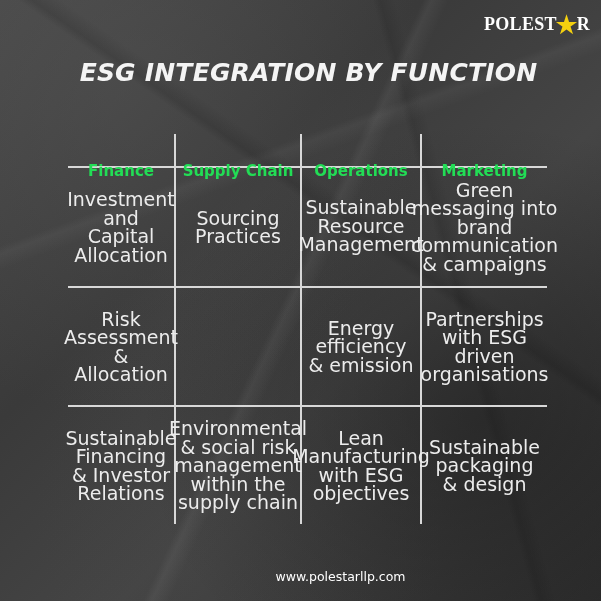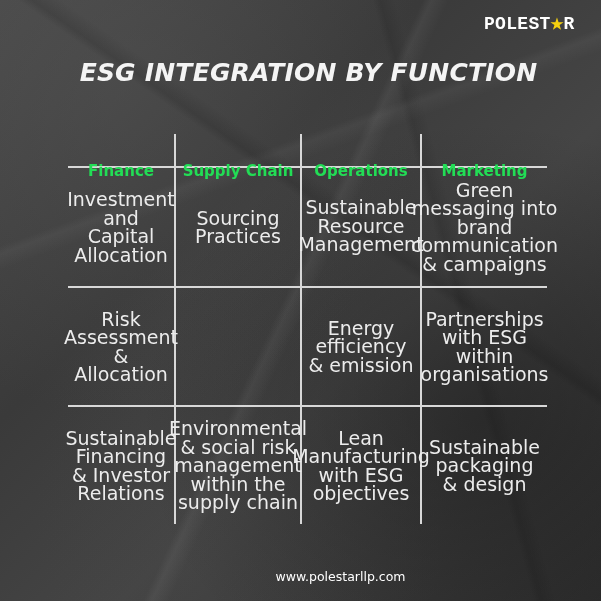--- a/index.html
+++ b/index.html
@@ -16,21 +16,21 @@
     position: absolute; inset: 0;
     background:
       linear-gradient(115deg, transparent 48%, rgba(255,255,255,0.05) 49%, transparent 51%),
       linear-gradient(35deg, transparent 60%, rgba(0,0,0,0.12) 61%, transparent 63%),
       linear-gradient(160deg, transparent 30%, rgba(255,255,255,0.04) 31%, transparent 33%),
       linear-gradient(75deg, transparent 70%, rgba(0,0,0,0.1) 71%, transparent 73%);
     pointer-events: none;
   }
   .logo {
     position: absolute; left: 484px; top: 14px;
-    font-family: Liberation Mono, monospace; font-weight: bold;
+    font-family: Liberation Serif, serif; font-weight: bold;
     font-size: 18px; color: #ffffff; letter-spacing: 0.3px;
     display: flex; align-items: center;
   }
   .logo .star { color: #f5d10f; font-size: 24px; line-height: 18px; margin: 0 -1px; }
   .title {
     position: absolute; left: 8px; width: 601px; top: 58px;
     text-align: center; color: #f4f4f4; font-weight: bold;
     font-size: 25px; letter-spacing: 0.2px; font-style: italic;
   }
   .grid { position: absolute; left: 68px; top: 134px; width: 479px; height: 390px; }
@@ -74,21 +74,21 @@
   <div class="cell hdr" style="left:354px;width:125px;top:0;height:32px">Marketing</div>
   <div class="cell hdr" style="left:234px;width:118px;top:0;height:32px">Operations</div>
 
   <div class="cell" style="left:0;width:106px;top:34px;height:118px">Investment and Capital Allocation</div>
   <div class="cell" style="left:112px;width:116px;top:34px;height:118px">Sourcing Practices</div>
   <div class="cell" style="left:236px;width:114px;top:36px;height:112px">Sustainable Resource Management</div>
   <div class="cell" style="left:354px;width:125px;top:34px;height:118px">Green messaging into brand communication &amp; campaigns</div>
 
   <div class="cell" style="left:0;width:106px;top:154px;height:117px">Risk Assessment &amp; Allocation</div>
   <div class="cell" style="left:240px;width:106px;top:154px;height:117px">Energy efficiency &amp; emission</div>
-  <div class="cell" style="left:358px;width:117px;top:154px;height:117px">Partnerships with ESG within organisations</div>
+  <div class="cell" style="left:358px;width:117px;top:154px;height:117px">Partnerships with ESG driven organisations</div>
 
   <div class="cell" style="left:0;width:106px;top:273px;height:117px">Sustainable Financing &amp; Investor Relations</div>
   <div class="cell" style="left:108px;width:124px;top:273px;height:117px">Environmental &amp; social risk management within the supply chain</div>
   <div class="cell" style="left:234px;width:118px;top:273px;height:117px">Lean Manufacturing with ESG objectives</div>
   <div class="cell" style="left:360px;width:113px;top:273px;height:117px">Sustainable packaging &amp; design</div>
 </div>
 
 <div class="footer">www.polestarllp.com</div>
 
 </body></html>

